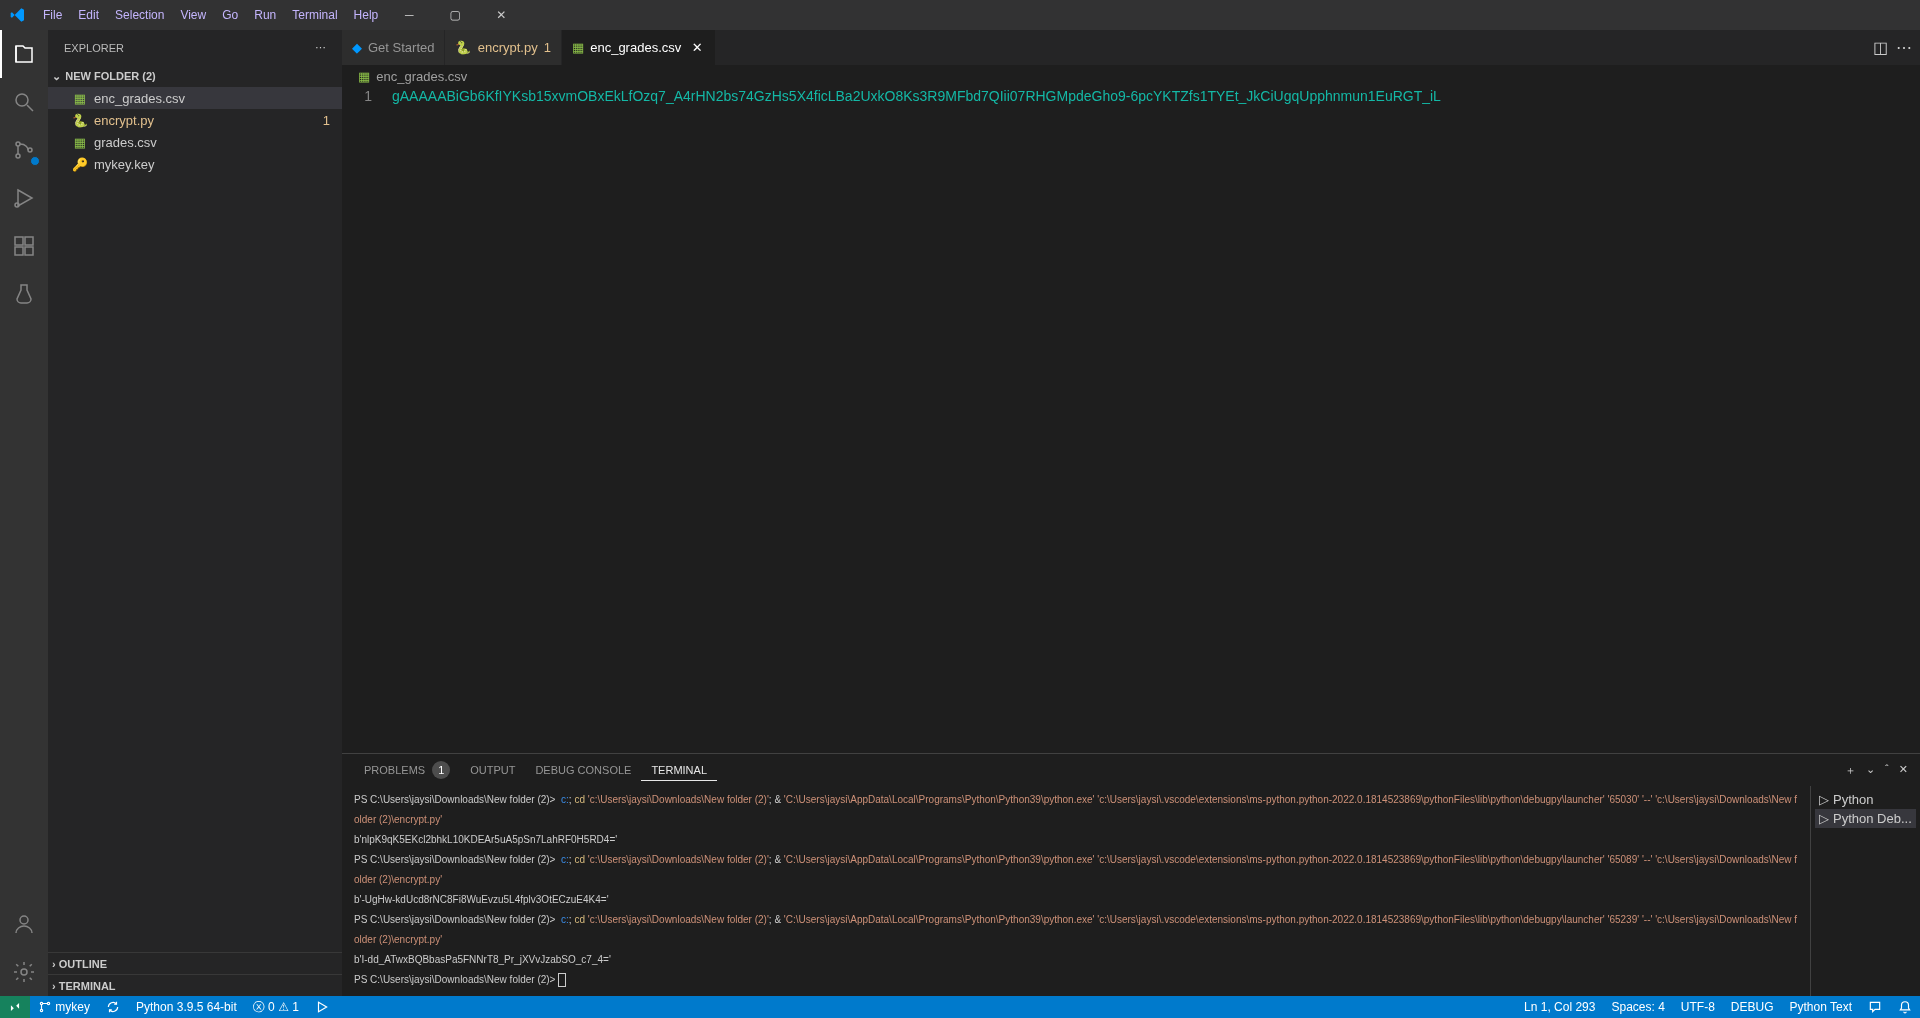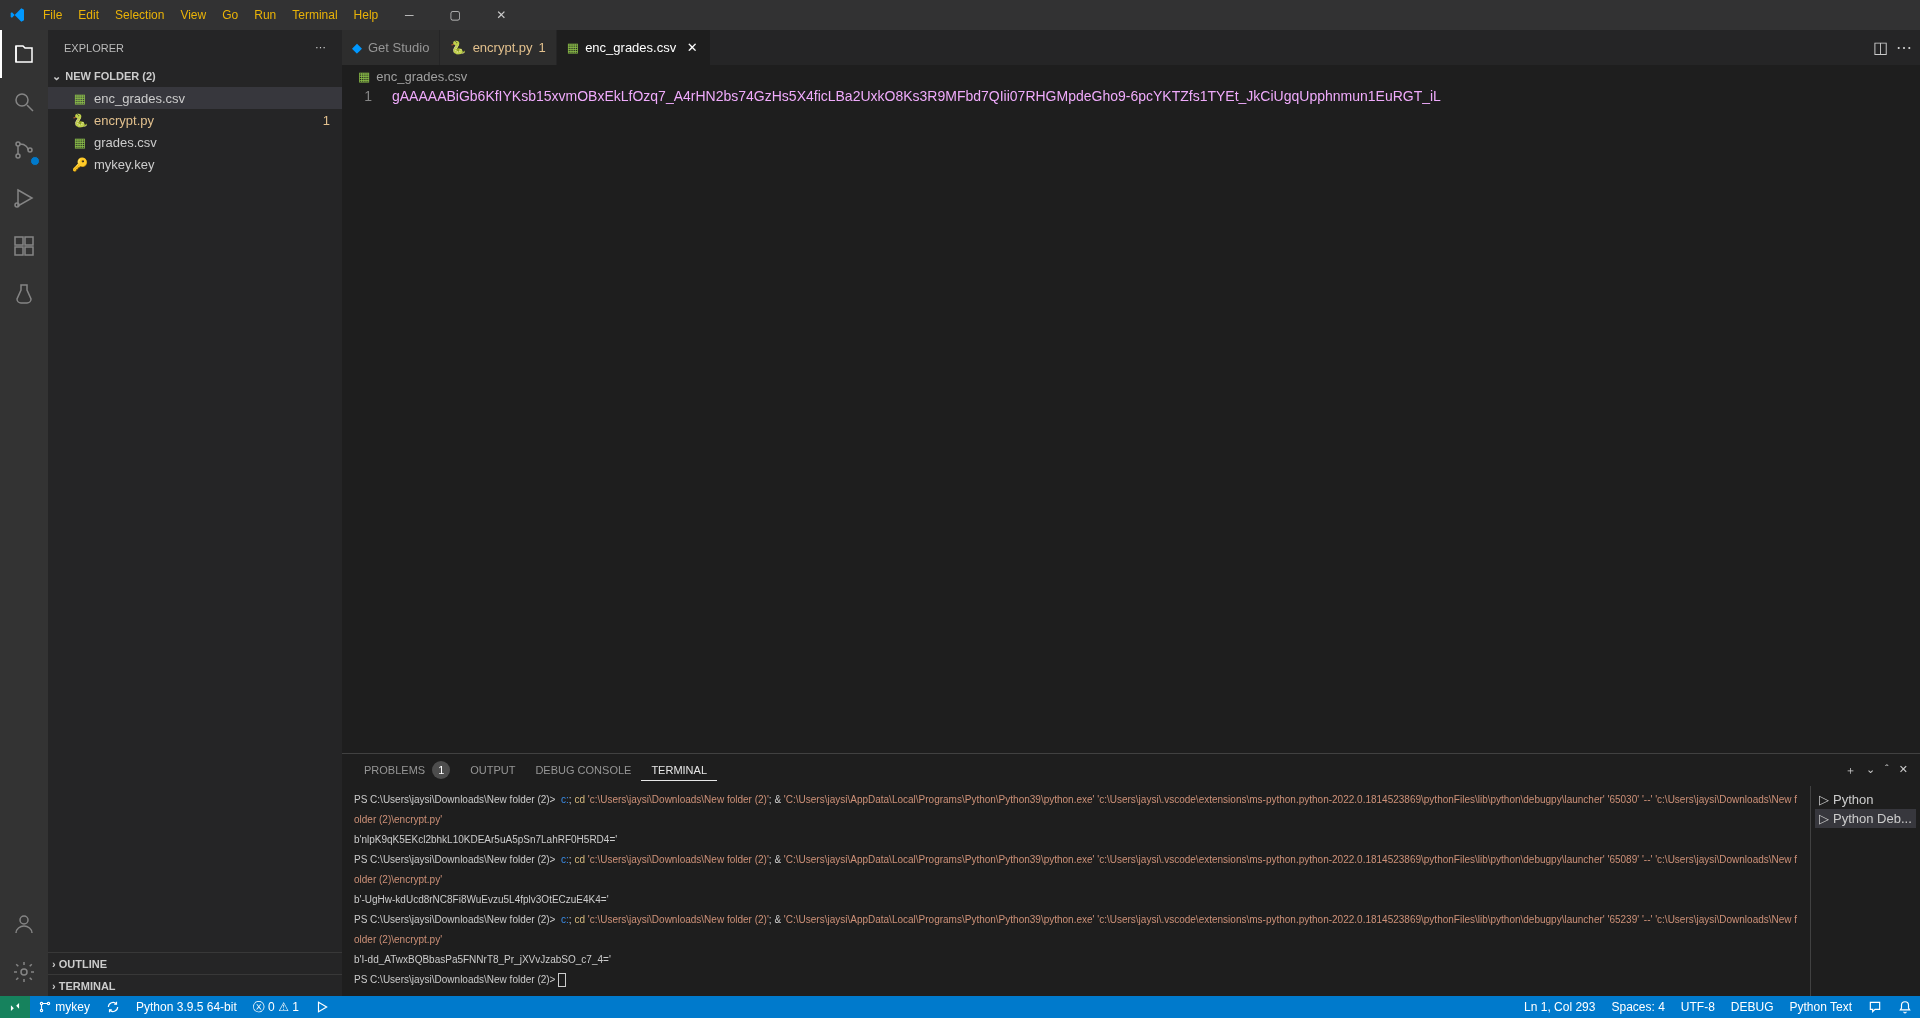--- a/index.html
+++ b/index.html
@@ -1,20 +1,20 @@
 <!DOCTYPE html>
 <html><head>
 <meta charset="utf-8">
 <style>
 * { margin: 0; padding: 0; box-sizing: border-box; font-family: 'Segoe UI', sans-serif; }
 body { background: #1e1e1e; color: #cccccc; width: 1920px; height: 1018px; overflow: hidden; display: flex; flex-direction: column; }
 .titlebar { height: 30px; background: #323233; display: flex; align-items: center; font-size: 12px; }
 .titlebar .logo { width: 35px; display: flex; justify-content: center; color: #0098ff; }
 .titlebar .menu { display: flex; }
-.titlebar .menu-item { padding: 0 8px; height: 30px; display: flex; align-items: center; color: #eab308; cursor: pointer; }
+.titlebar .menu-item { padding: 0 8px; height: 30px; display: flex; align-items: center; color: #c4b5fd; cursor: pointer; }
 .titlebar .title { flex: 1; text-align: center; color: #cccccc; }
 .titlebar .wincontrols { display: flex; }
 .titlebar .winbtn { width: 46px; height: 30px; display: flex; align-items: center; justify-content: center; color: #cccccc; cursor: pointer; }
 .main { flex: 1; display: flex; overflow: hidden; }
 .activitybar { width: 48px; background: #333333; display: flex; flex-direction: column; justify-content: space-between; }
 .activitybar .top, .activitybar .bottom { display: flex; flex-direction: column; }
 .actitem { width: 48px; height: 48px; display: flex; align-items: center; justify-content: center; color: #858585; cursor: pointer; position: relative; }
 .actitem.active { color: #ffffff; }
 .actitem.active::before { content: ''; position: absolute; left: 0; top: 0; bottom: 0; width: 2px; background: #ffffff; }
 .actitem svg { width: 24px; height: 24px; }
@@ -39,21 +39,21 @@
 .tab .icon { margin-right: 6px; }
 .tab .close { margin-left: 8px; width: 16px; text-align: center; }
 .tab .dot { margin-left: 6px; color: #e2c08d; }
 .tabs-actions { margin-left: auto; display: flex; padding-right: 8px; gap: 8px; color: #cccccc; }
 .breadcrumb { height: 22px; display: flex; align-items: center; padding-left: 16px; font-size: 13px; color: #a0a0a0; background: #1e1e1e; }
 .breadcrumb .icon { margin-right: 6px; }
 .editor { flex: 1; display: flex; background: #1e1e1e; font-family: Consolas, monospace; font-size: 14px; overflow: hidden; }
 .gutter { width: 50px; text-align: right; padding-right: 20px; color: #858585; }
 .gutter .ln { height: 19px; line-height: 19px; }
 .code { flex: 1; overflow: hidden; white-space: nowrap; }
-.code .line { height: 19px; line-height: 19px; color: #f0abfc; }
+.code .line { height: 19px; line-height: 19px; color: #14b8a6; }
 .panel { height: 243px; background: #1e1e1e; border-top: 1px solid #414141; display: flex; flex-direction: column; }
 .panel-tabs { height: 32px; display: flex; align-items: center; padding: 0 12px; font-size: 11px; }
 .ptab { padding: 4px 10px; color: #969696; cursor: pointer; text-transform: uppercase; }
 .ptab.active { color: #e7e7e7; border-bottom: 1px solid #e7e7e7; }
 .ptab .pbadge { display: inline-flex; align-items: center; justify-content: center; min-width: 18px; height: 18px; background: #4d4d4d; color: #ffffff; border-radius: 10px; font-size: 11px; margin-left: 4px; padding: 0 4px; }
 .panel-actions { margin-left: auto; display: flex; gap: 10px; color: #cccccc; }
 .panel-body { flex: 1; display: flex; overflow: hidden; }
 .terminal { flex: 1; padding: 4px 12px; font-family: Consolas, monospace; font-size: 10px; line-height: 20px; color: #cccccc; overflow: hidden; white-space: pre-wrap; word-break: break-all; }
 .terminal .cyan { color: #3b8eea; }
 .terminal .yellow { color: #d7ba7d; }
@@ -191,21 +191,21 @@
         </div>
       </div>
     <div class="section-item"><span class="chev">›</span>&nbsp;<span>OUTLINE</span></div>
     <div class="section-item"><span class="chev">›</span>&nbsp;<span>TERMINAL</span></div>
   </div>
 
   <div class="editor-area">
     <div class="tabs" id="tabs">
       <div class="tab">
           <span class="icon"><span style="color:#0098ff">◆</span></span>
-          <span>Get Studio</span>
+          <span>Get Started</span>
         </div>
         <div class="tab modified">
           <span class="icon"><span style="color:#4b8bbe">🐍</span></span>
           <span>encrypt.py</span>
           <span class="dot"> 1</span>
         </div>
         <div class="tab active">
           <span class="icon"><span style="color:#8dc149">▦</span></span>
           <span>enc_grades.csv</span>
           <span class="close">✕</span>

